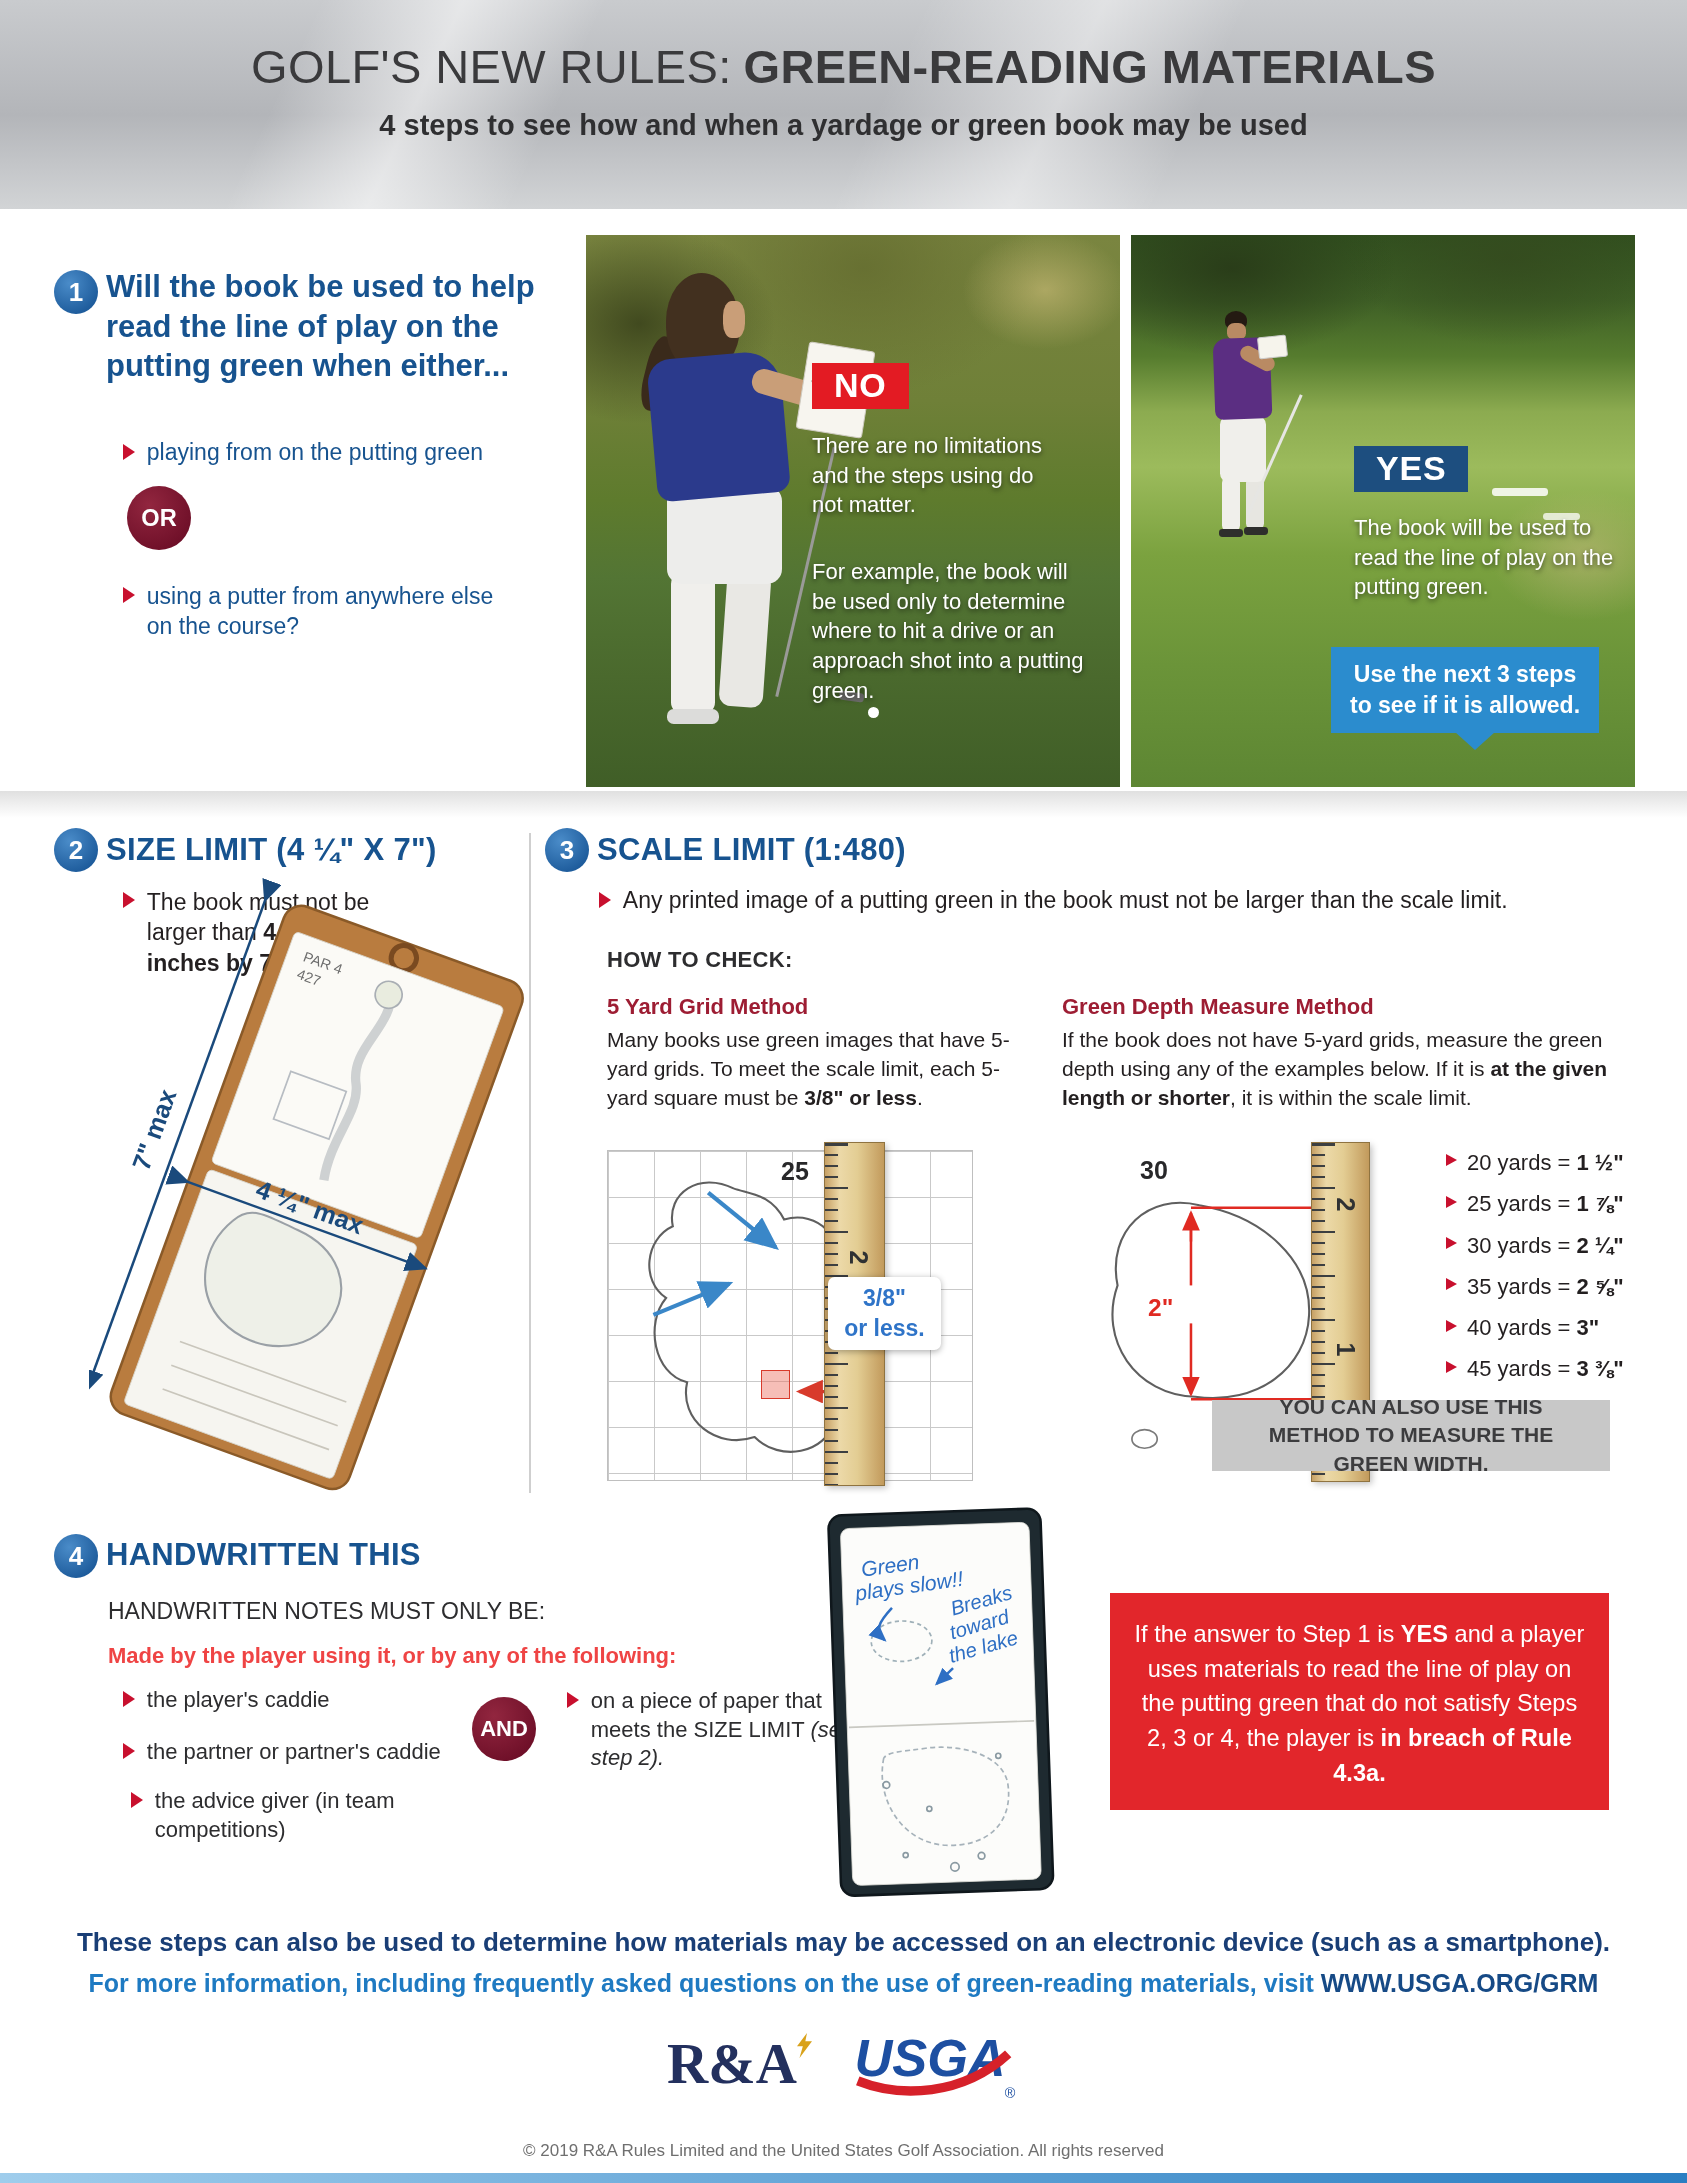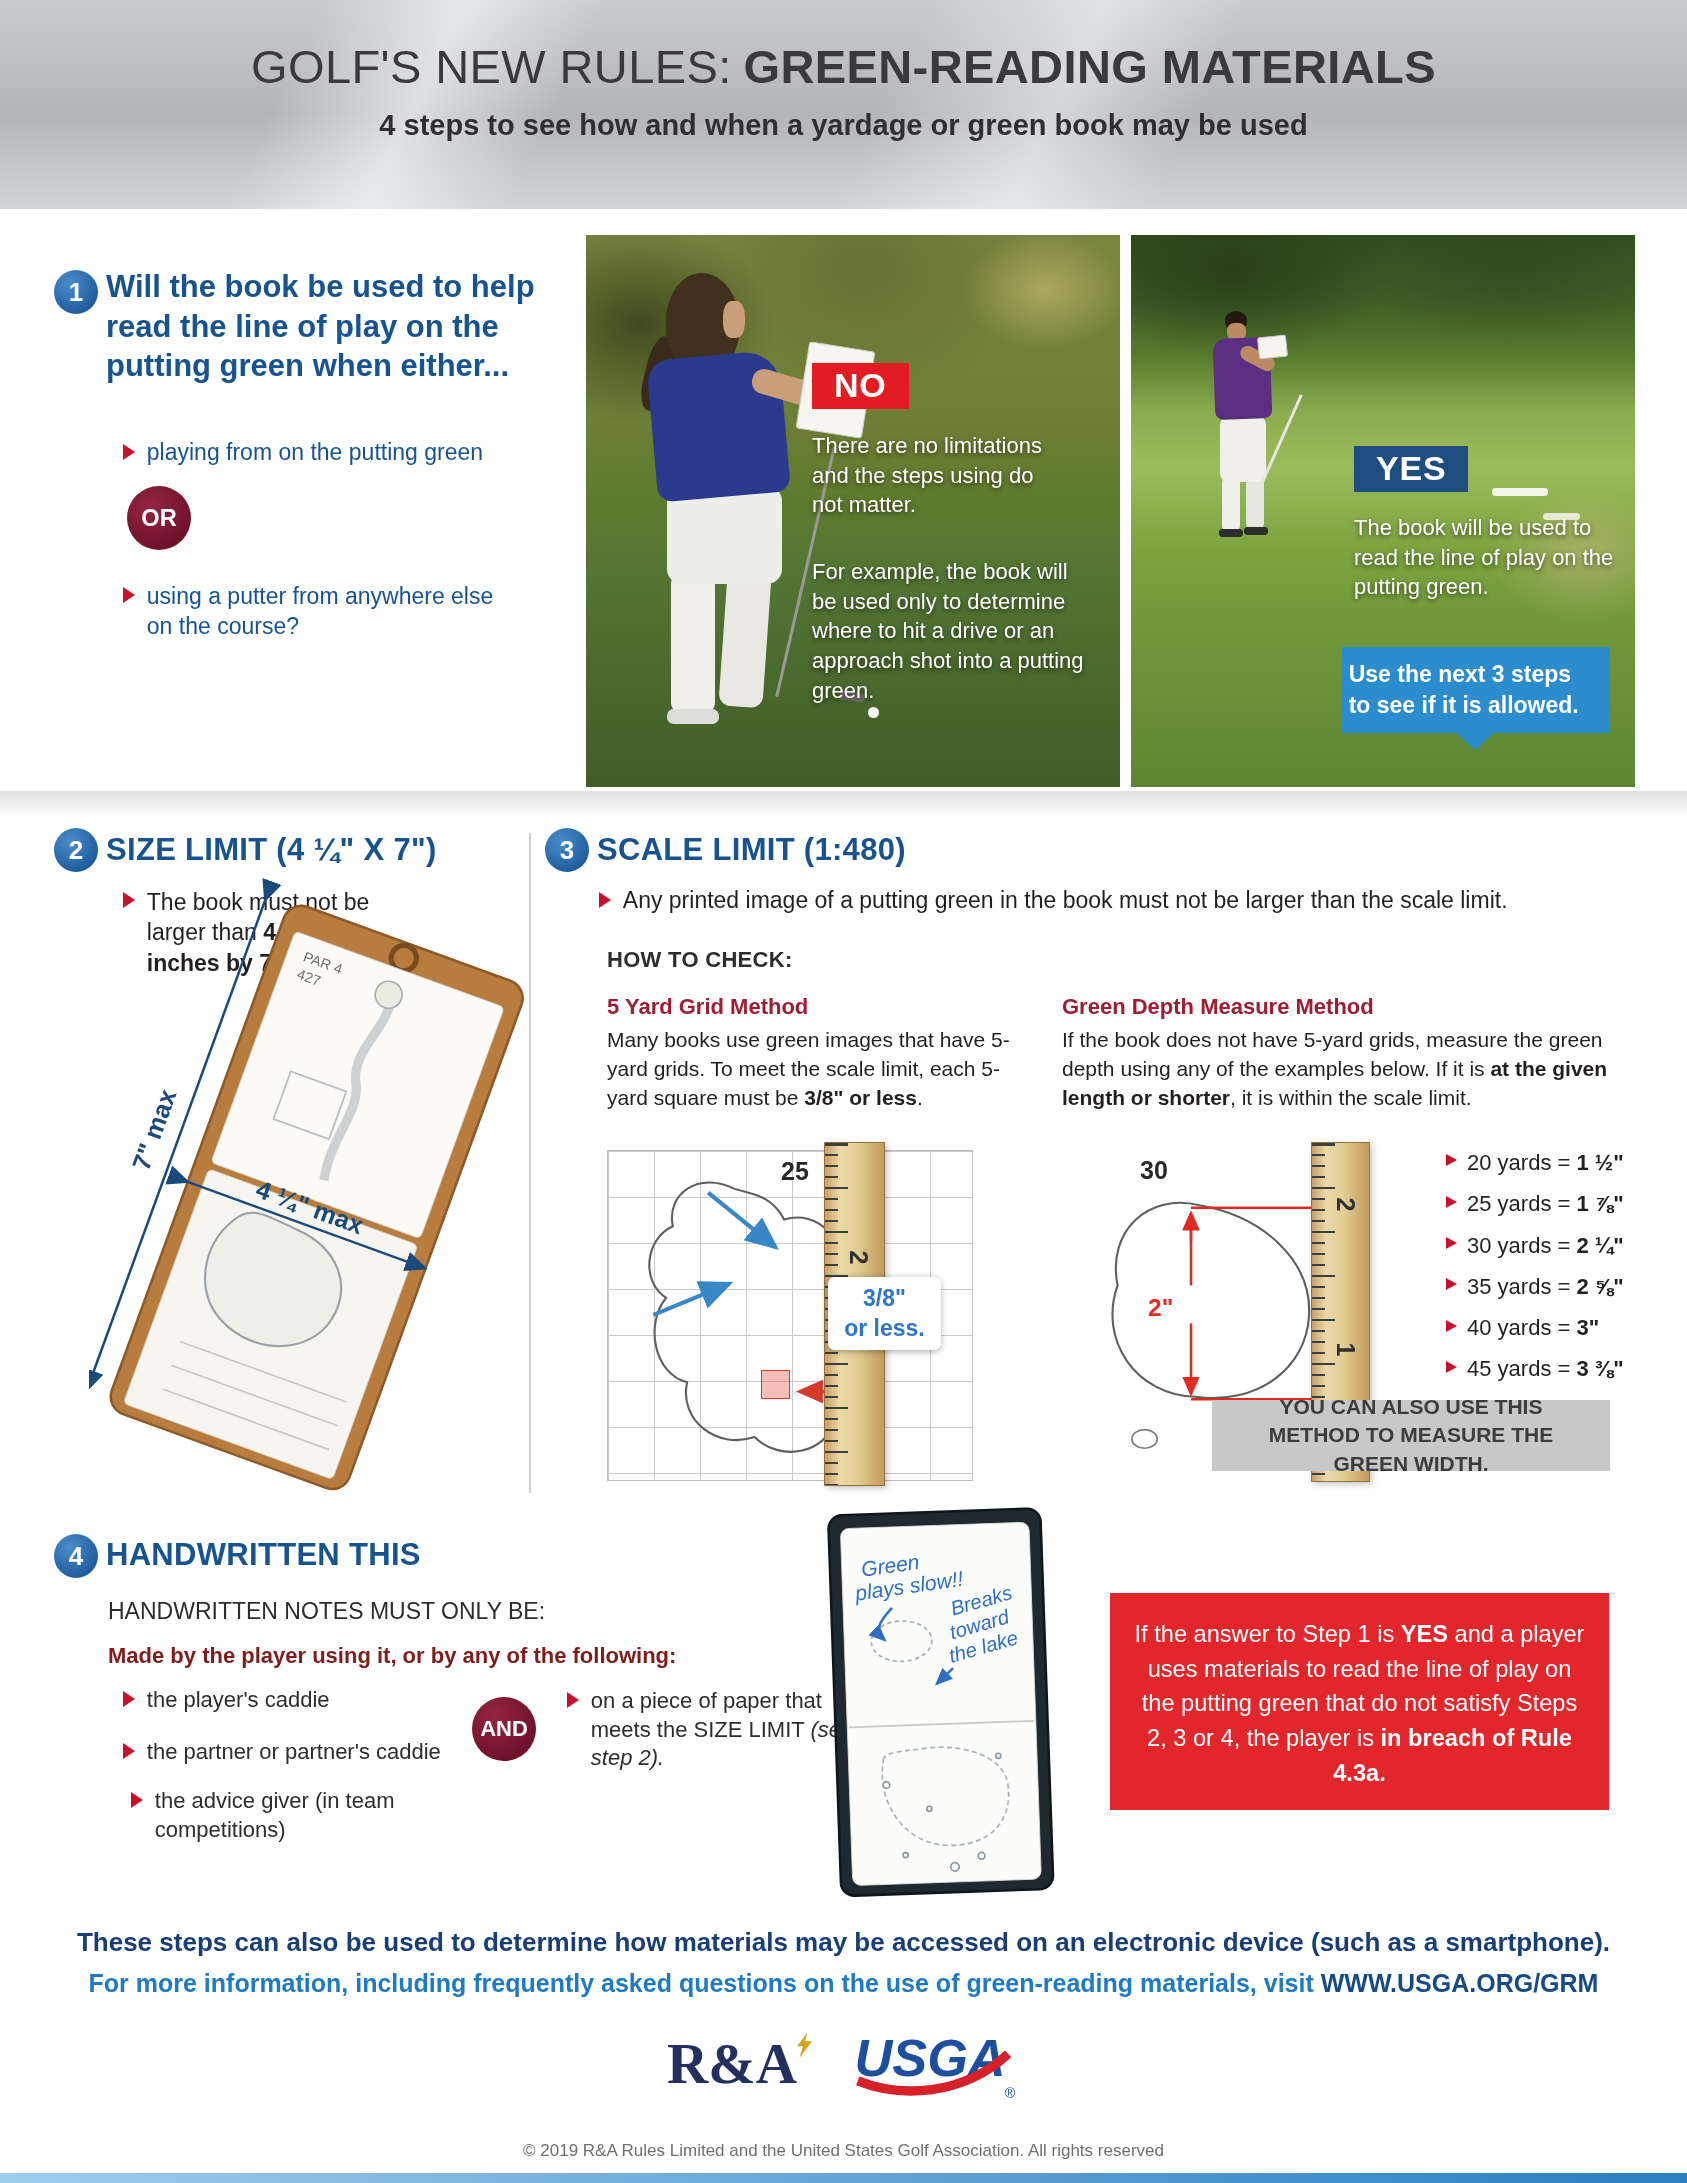--- a/index.html
+++ b/index.html
@@ -87,22 +87,22 @@
   #y-white1{left:361px;top:253px;width:56px;height:7.6px;background:rgba(255,255,255,.85);border-radius:3.4px}
   #y-white2{left:412px;top:278px;width:37px;height:6.7px;background:rgba(255,255,255,.75);border-radius:3.4px}
 
   #no-label{left:226px;top:128px;background:#e31b23;color:#fff;font-weight:bold;font-size:34px;
     padding:3.4px 22px;letter-spacing:0.8px}
   #no-t1{left:226px;top:196px;width:253px;font-size:22px}
   #no-t2{left:226px;top:322px;width:274px;font-size:22px}
   #yes-label{left:223px;top:211px;background:#1d4e7f;color:#fff;font-weight:bold;font-size:34px;
     padding:3.4px 22px;letter-spacing:0.8px}
   #yes-t{left:223px;top:278px;width:262px;font-size:22px}
-  #callout{left:211px;top:412px;width:268px;background:#2b8cce;color:#fff;font-weight:bold;font-size:23px;
-    padding:11.8px 6.7px;line-height:1.35}
+  #callout{left:200px;top:412px;width:268px;background:#2b8cce;color:#fff;font-weight:bold;font-size:23px;
+    text-align:center;padding:11.8px 6.7px;line-height:1.35}
   #callout-arrow{left:314px;top:488px;width:0;height:0;border-left:30px solid transparent;
     border-right:30px solid transparent;border-top:27px solid #2b8cce}
 
   
   #sec23-shadow{left:0;top:791px;width:1687px;height:27px;background:linear-gradient(180deg,#e0e0e0,#ffffff)}
   #divider{left:529px;top:833px;width:1.7px;height:660px;background:#cfcfcf}
 
   #badge2{left:54px;top:828px}
   #s2-heading{left:106px;top:832px;font-size:31px;letter-spacing:0.3px}
   #s2-bullet{left:123px;top:887px;width:253px;font-size:23px;line-height:1.32}
@@ -150,21 +150,21 @@
   #yardlist{left:1446px;top:1151px}
   .yrow{display:flex;gap:10px;align-items:flex-start;font-size:22px;line-height:23.6px;margin-bottom:17.7px}
   .yrow .tri{margin-top:3.4px;border-left-width:11px;border-top-width:6.7px;border-bottom-width:6.7px}
   #graybox{left:1212px;top:1400px;width:398px;height:71px;background:#c8c8c8;display:flex;align-items:center;
     justify-content:center;text-align:center;font-weight:bold;font-size:21px;color:#3c3c3e;line-height:1.35;padding:21px;z-index:5}
 
   
   #badge4{left:54px;top:1534px}
   #s4-heading{left:106px;top:1537px;font-size:31px;letter-spacing:0.3px}
   #s4-intro{left:108px;top:1598px;font-size:23px;color:#2d2d2f}
-  #s4-madeby{left:108px;top:1643px;font-size:22px;font-weight:bold;color:#7f1d1d}
+  #s4-madeby{left:108px;top:1643px;font-size:22px;font-weight:bold;color:#ef4444}
   .s4b{font-size:22px;line-height:1.3;color:#2d2d2f}
   #s4-b1{left:123px;top:1686px}
   #s4-b2{left:123px;top:1738px}
   #s4-b3{left:131px;top:1787px;width:278px}
   #and-badge{left:472px;top:1697px;width:64px;height:64px;font-size:22px}
   #s4-paper{left:567px;top:1687px;width:287px}
 
   #notebook{left:823px;top:1503px;width:240px;height:405px}
   #redbox{left:1110px;top:1593px;width:499px;height:217px;background:#e2262b;color:#fff;text-align:center;
     font-size:23.6px;line-height:1.48;padding:23.6px 22px}

